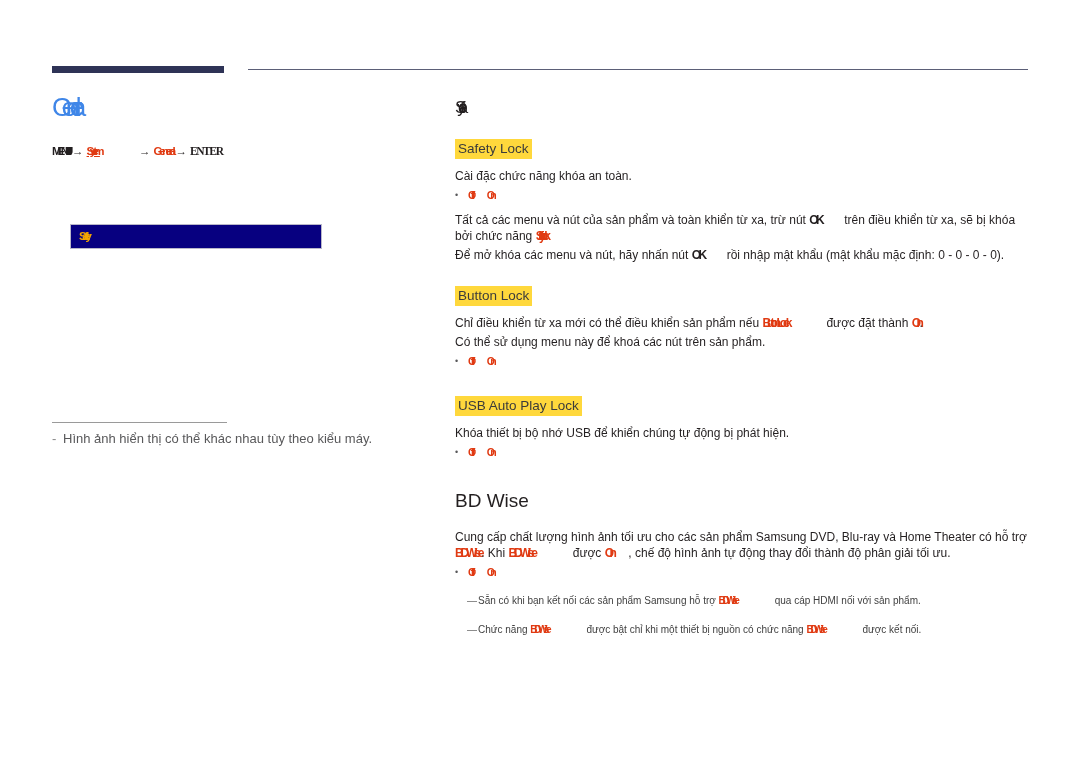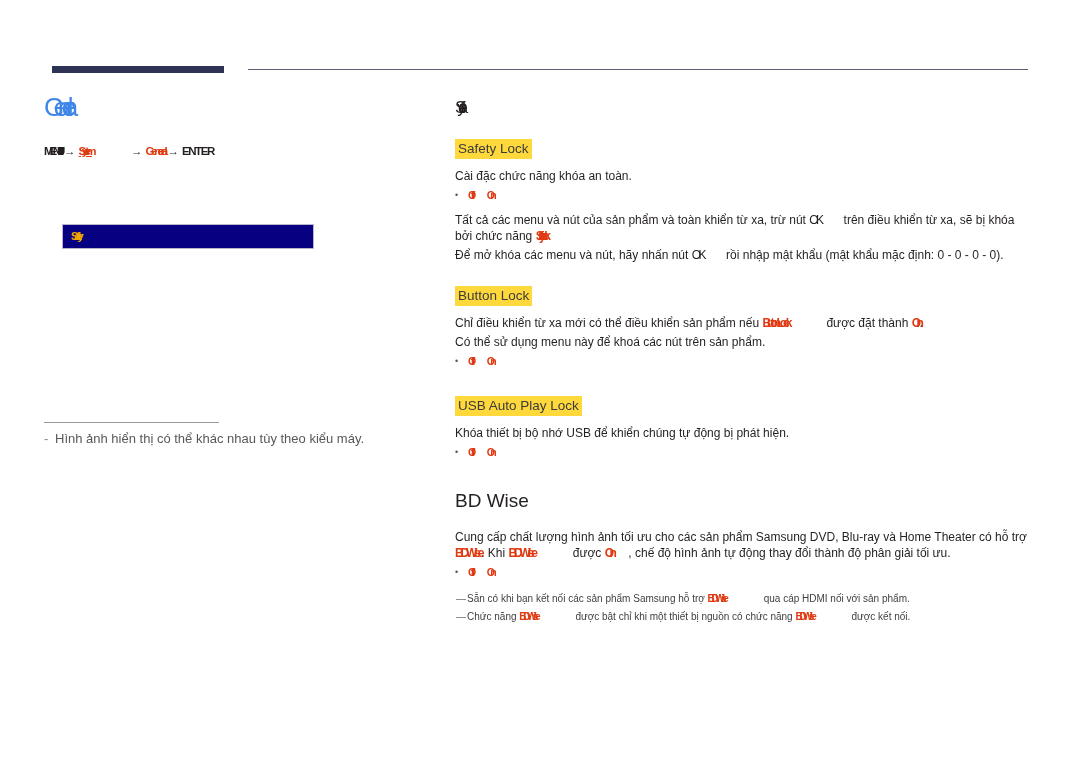--- a/index.html
+++ b/index.html
@@ -37,21 +37,21 @@
     left: 248px;
     top: 7px;
     width: 780px;
     height: 1px;
     background: #5b5f77;
   }
 
   
   .col-left {
     position: absolute;
-    left: 44px;
+    left: 52px;
     top: 92px;
     width: 340px;
   }
   .col-right {
     position: absolute;
     left: 455px;
     top: 98px;
     width: 575px;
   }
 
@@ -94,20 +94,21 @@
     letter-spacing: -3.4px;
     display: inline-block;
   }
   .menu-path .gap {
     display: inline-block;
     width: 36px;
   }
   .menu-path .ent {
     letter-spacing: -1.4px;
     display: inline-block;
+    font-family: Liberation Serif, serif;
   }
 
   .menu-box {
     position: absolute;
     left: 18px;
     top: 132px;
     width: 252px;
     height: 25px;
     background: #070080;
     border: 1px solid #b9b7c9;
@@ -195,21 +196,21 @@
   .tok-red {
     color: #e03a12;
     font-weight: bold;
     display: inline-block;
   }
   .tok-off { letter-spacing: -4.5px; }
   .tok-on  { letter-spacing: -4.5px; }
   .bullet-row .sp { display: inline-block; width: 17px; }
 
   .ok-btn {
-    font-weight: normal;
+    font-weight: bold;
     letter-spacing: -2.5px;
     display: inline-block;
     color: #231f20;
     text-align: center;
   }
   .ok-pad { display: inline-block; width: 22px; }
 
   .inline-red-cond {
     color: #e03a12;
     font-weight: bold;
@@ -236,21 +237,21 @@
     line-height: 23px;
     color: #231f20;
     font-weight: 400;
     margin: 29px 0 17px 0;
   }
 
   .footnote {
     font-size: 10px;
     line-height: 17px;
     color: #3f3f3f;
-    margin: 1px;
+    margin: 12px;
     white-space: nowrap;
   }
   .footnote .lead {
     display: inline-block;
     width: 11px;
     color: #6b6b6b;
   }
   .foot-wrap { margin-top: 10px; }
   .section-gap { height: 18px; }
 </style>

